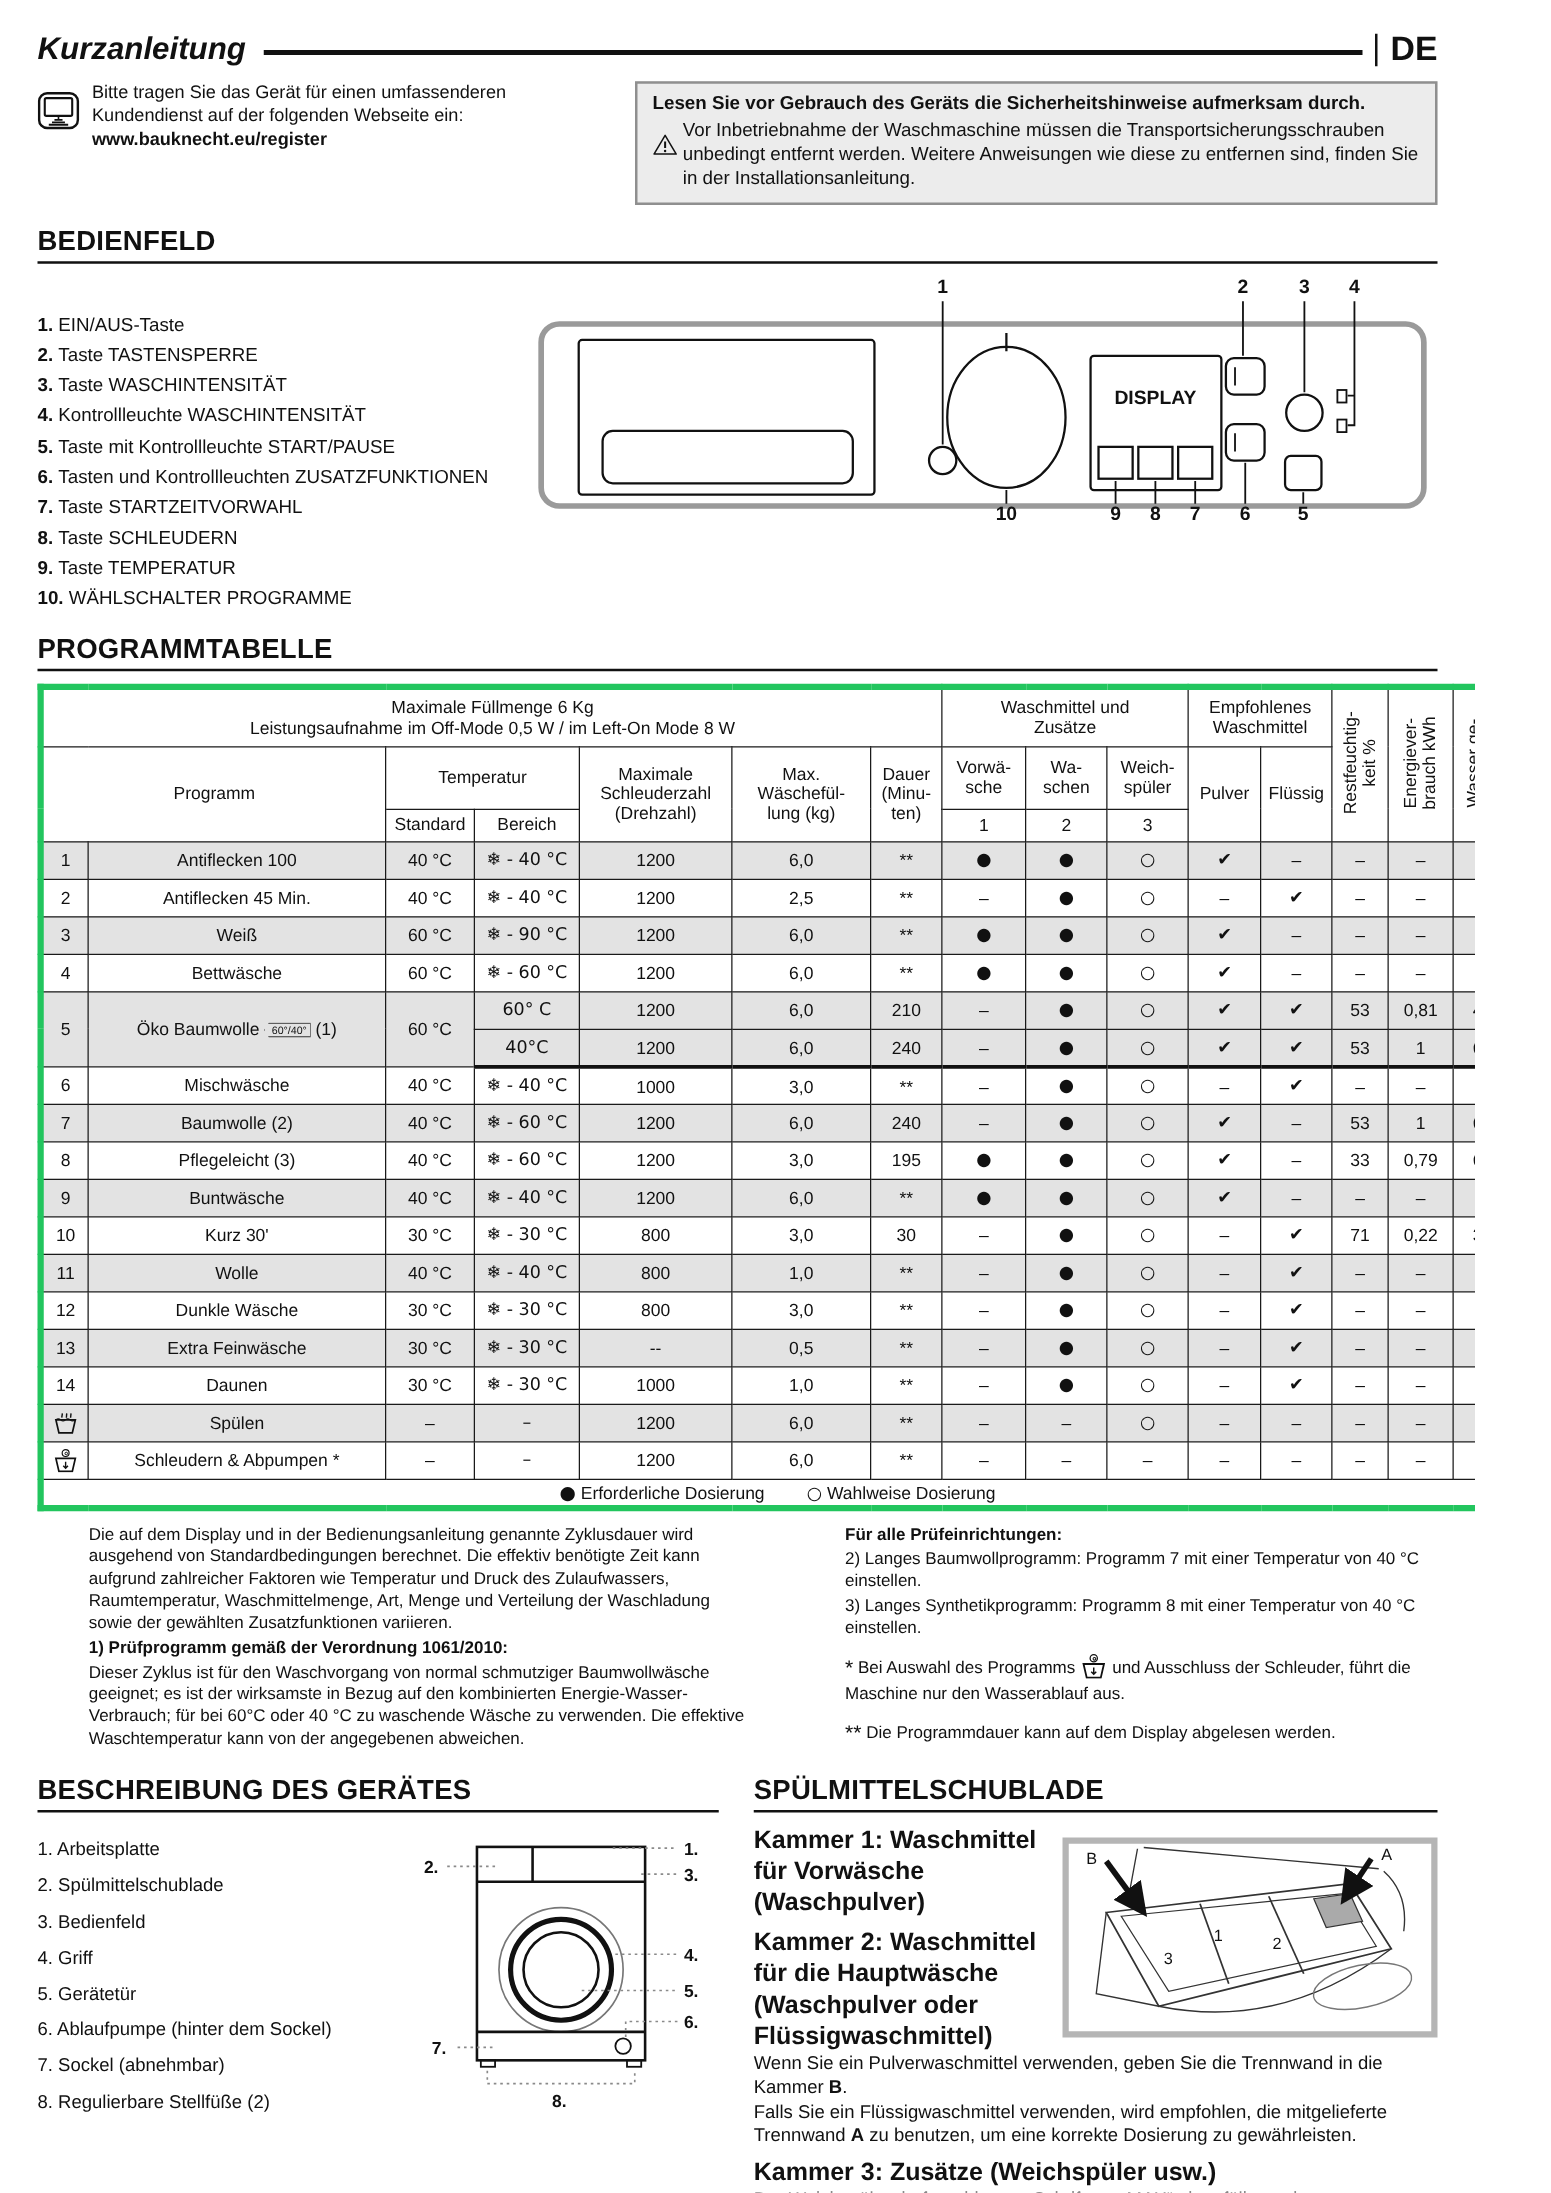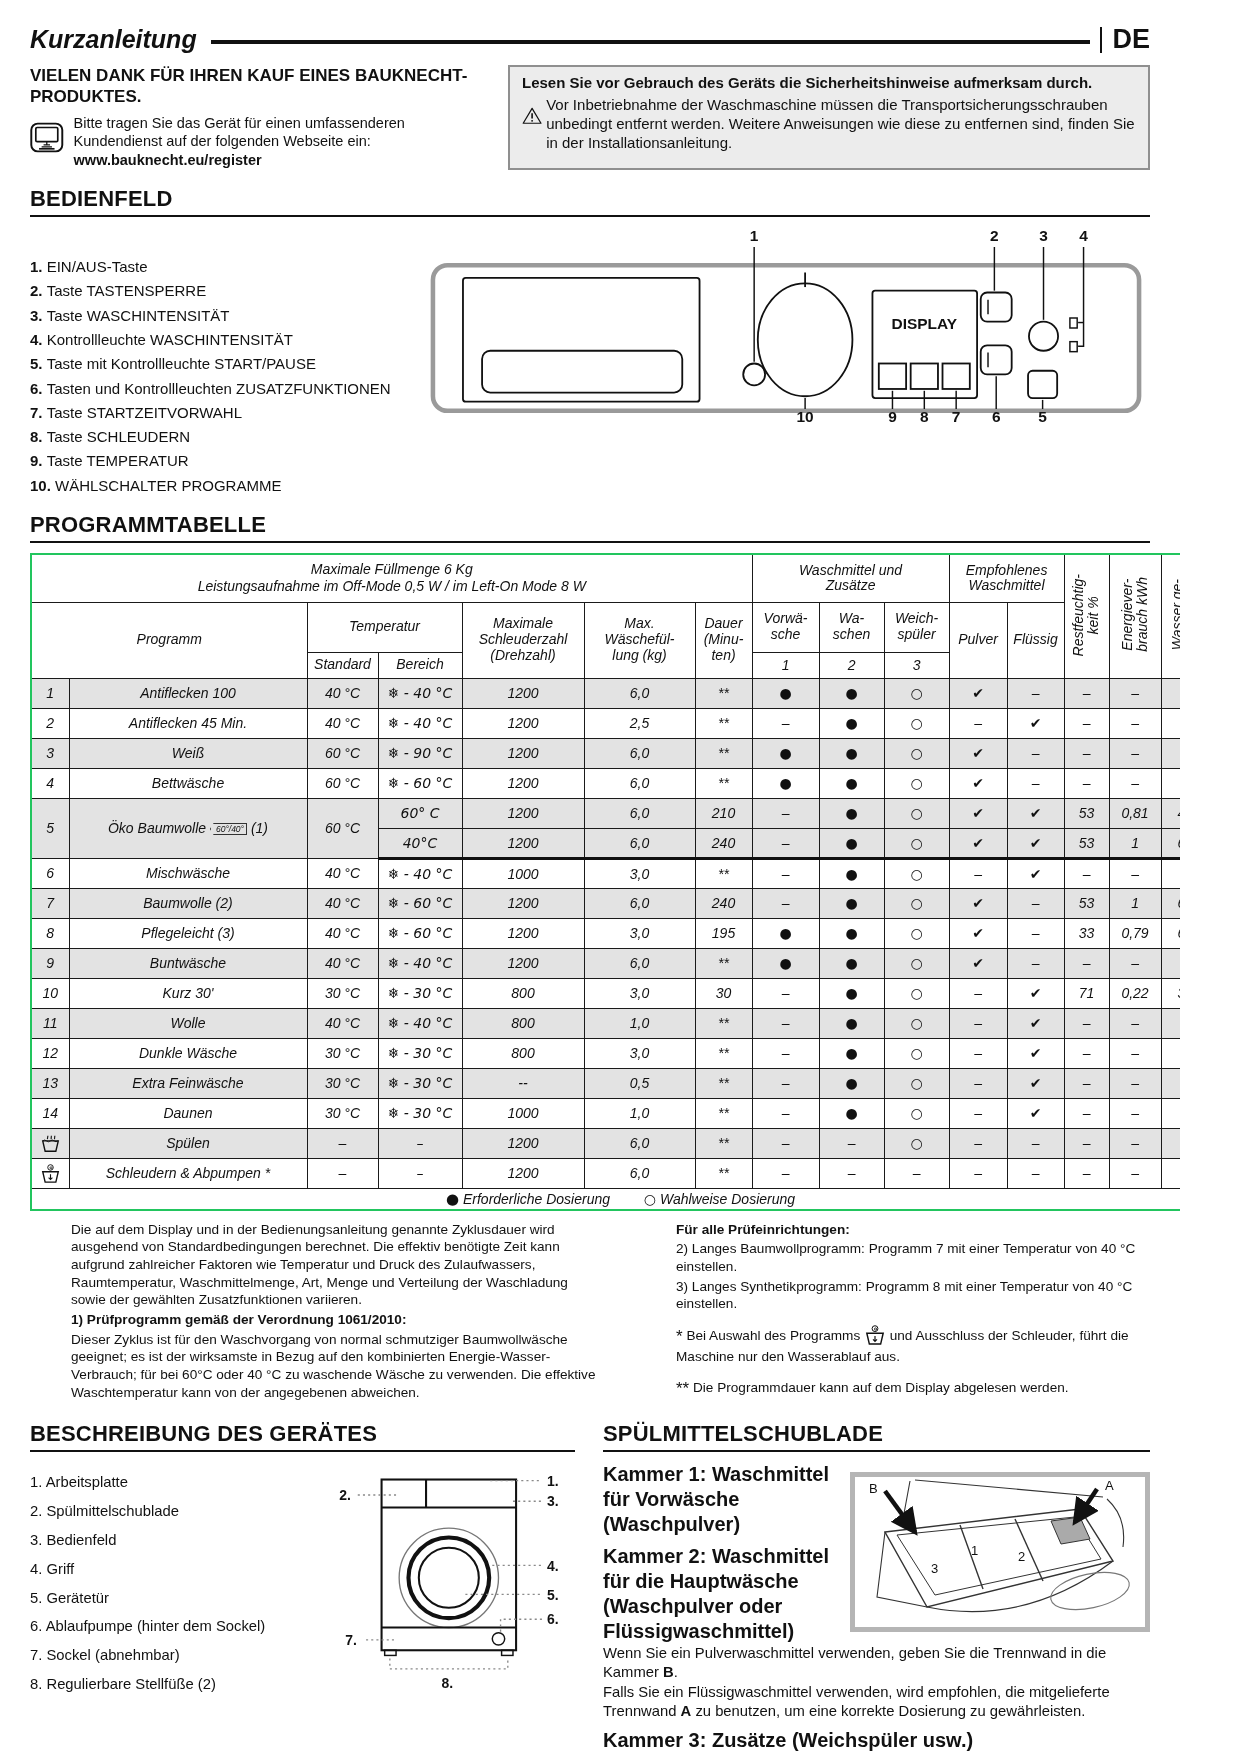--- a/index.html
+++ b/index.html
@@ -33,21 +33,21 @@
   .panel-row { display:flex; margin-top:10px; }
   .panel-list { width:392px; list-style:none; font-size:15px; line-height:1.62; padding-top:28px; }
   .panel-fig { flex:1; }
   .panel-fig svg { display:block; width:100%; height:auto; }
 
   
   #programmtabelle { margin-top:14px; }
   table.prog { border-collapse:collapse; table-layout:fixed; width:1181px; margin-top:10px; }
   table.prog th, table.prog td { border:1.4px solid #1a1a1a; font-weight:normal; text-align:center;
         font-size:14px; padding:1px 2px; vertical-align:middle; }
-  table.prog { border:2px solid #22c55e;font-style:italic; }
+  table.prog { border:5px solid #22c55e; }
   th.info-cell { text-align:left; padding:3px 6px; font-size:15px; line-height:1.25; white-space:pre-line; }
   th.hdr { white-space:pre-line; font-size:14.5px; line-height:1.12; }
   th.colnum { font-weight:bold; }
   th.rot { vertical-align:middle; padding:4px 0; }
   th.rot span { display:inline-block; writing-mode:vertical-rl; transform:rotate(180deg);
         white-space:pre-line; font-size:14px; line-height:1.1; }
   tr.shade td { background:#e3e3e3; }
   tr.thick td { border-bottom:3px solid #111; }
   td.c-num { font-weight:bold; }
   td.c-name { font-weight:bold; }
@@ -97,21 +97,20 @@
 
   <div class="top-head">
     <span class="doc-title">Kurzanleitung</span>
     <span class="hline"></span>
     <span class="vtick"></span>
     <span class="lang">DE</span>
   </div>
 
   <div class="intro-row">
     <div class="intro-left">
-      <h2>VIELEN DANK FÜR IHREN KAUF EINES BAUKNECHT-PRODUKTES.</h2>
       <div class="reg-row">
         <svg width="52" height="47" viewBox="0 0 52 47">
           <rect x="2" y="2" width="48" height="43" rx="10" fill="none" stroke="#111" stroke-width="3"></rect>
           <rect x="9" y="8" width="34" height="22" rx="2" fill="none" stroke="#111" stroke-width="2.6"></rect>
           <path d="M26 30 L26 35 M18 38 L34 38 M21 35 L31 35" stroke="#111" stroke-width="2" fill="none"></path>
           <path d="M14 41 H38" stroke="#111" stroke-width="2.6"></path>
         </svg>
         <div>
           <p class="reg-text">Bitte tragen Sie das Gerät für einen umfassenderen Kundendienst auf der folgenden Webseite ein:</p>
           <p class="reg-text reg-url">www.bauknecht.eu/register</p>

